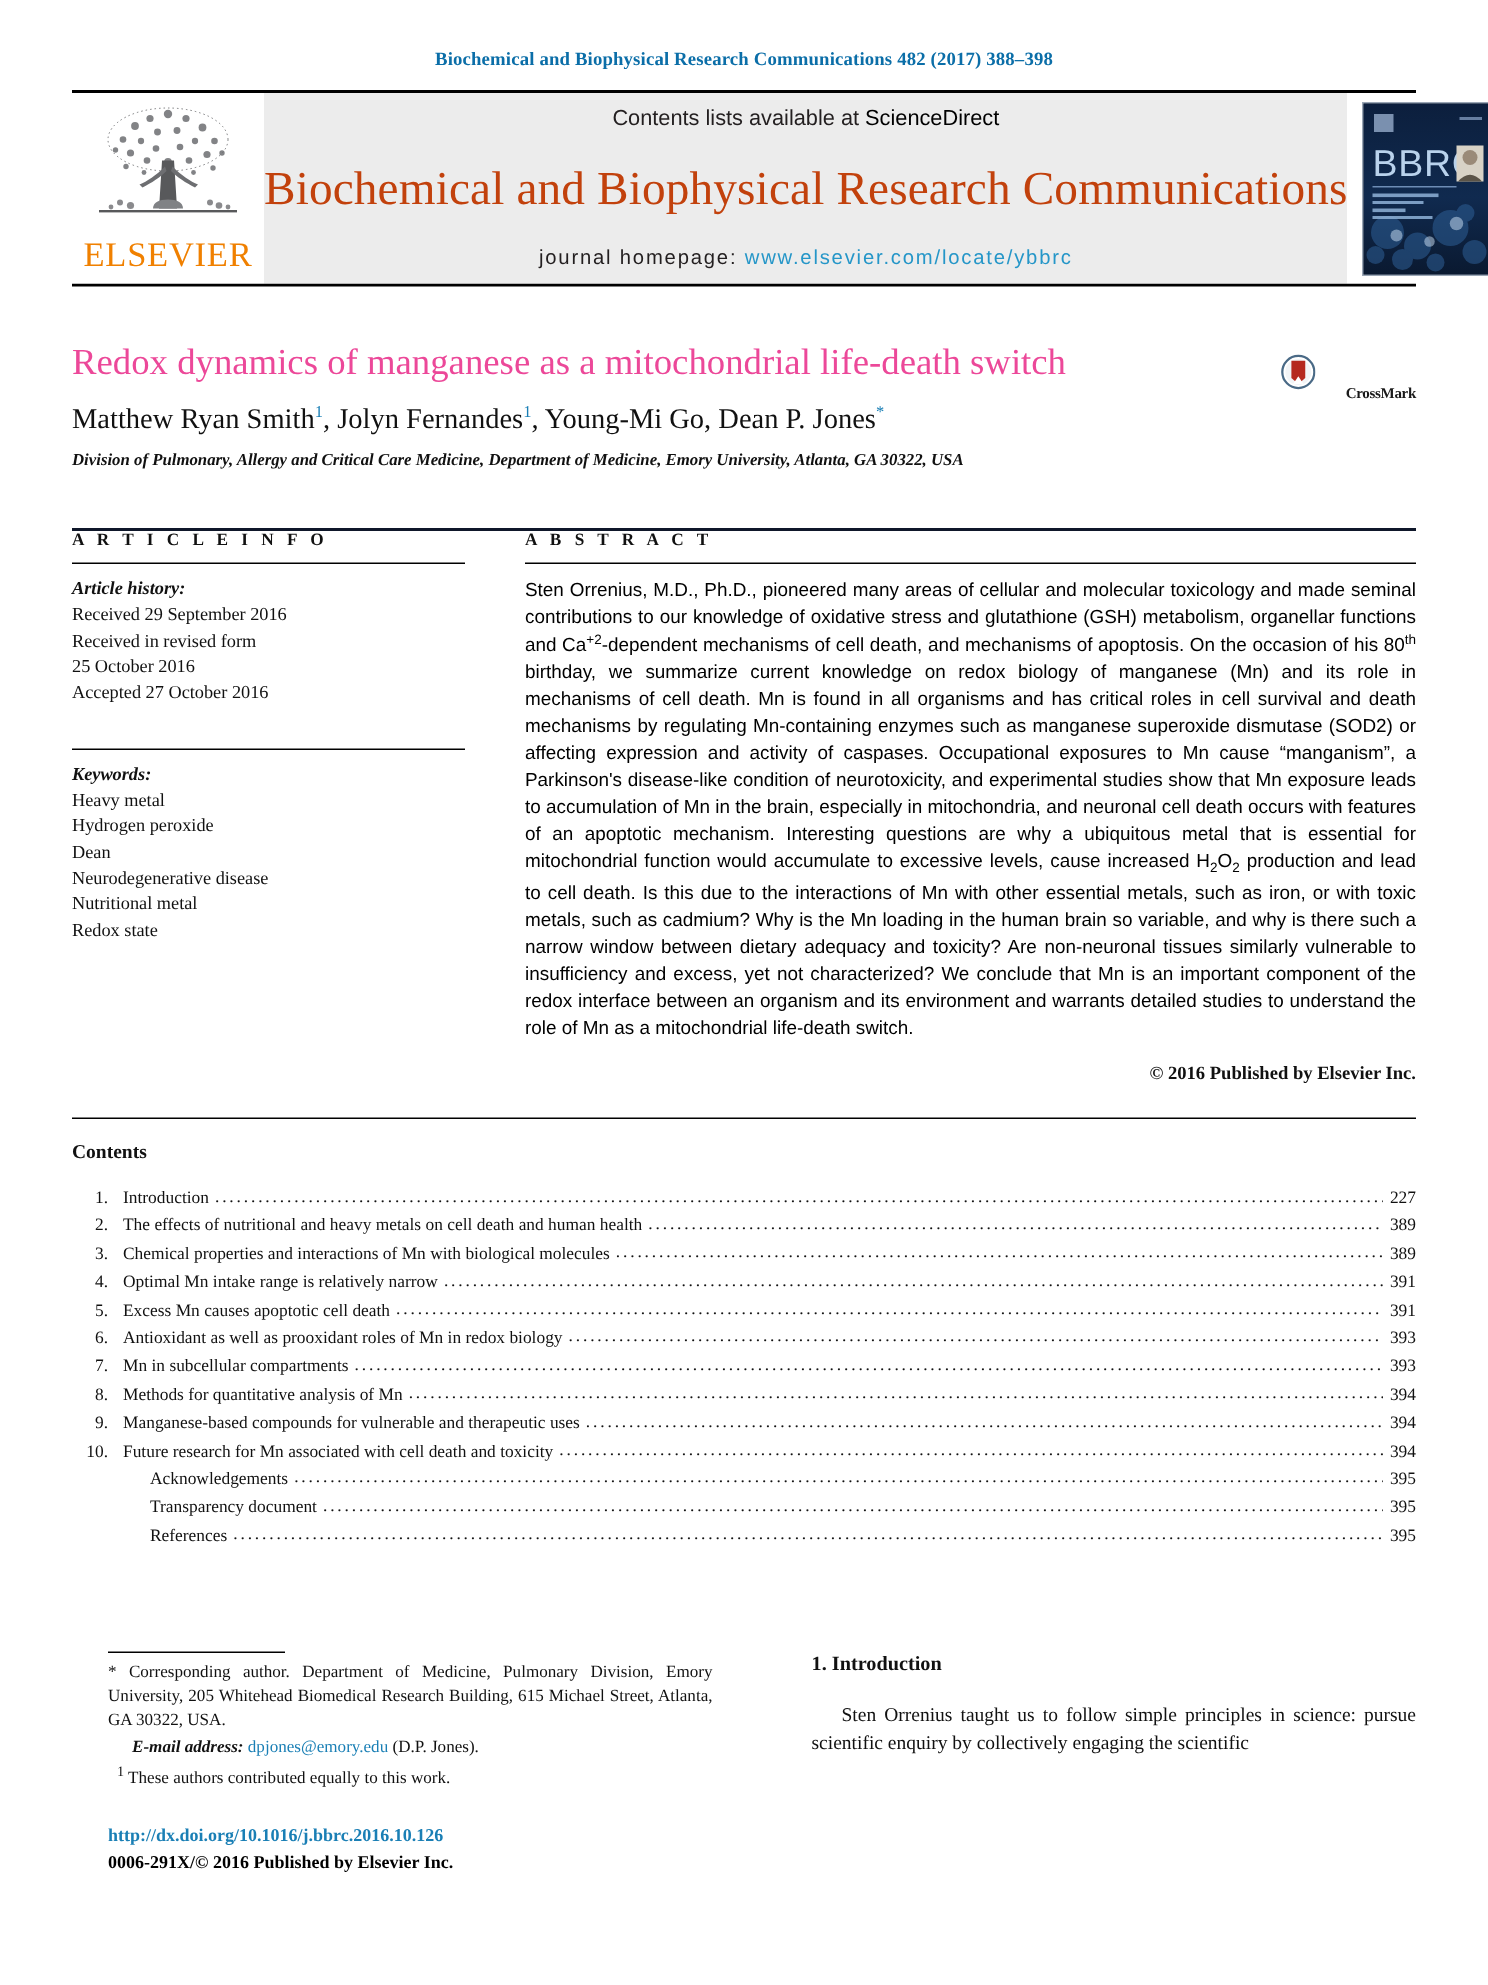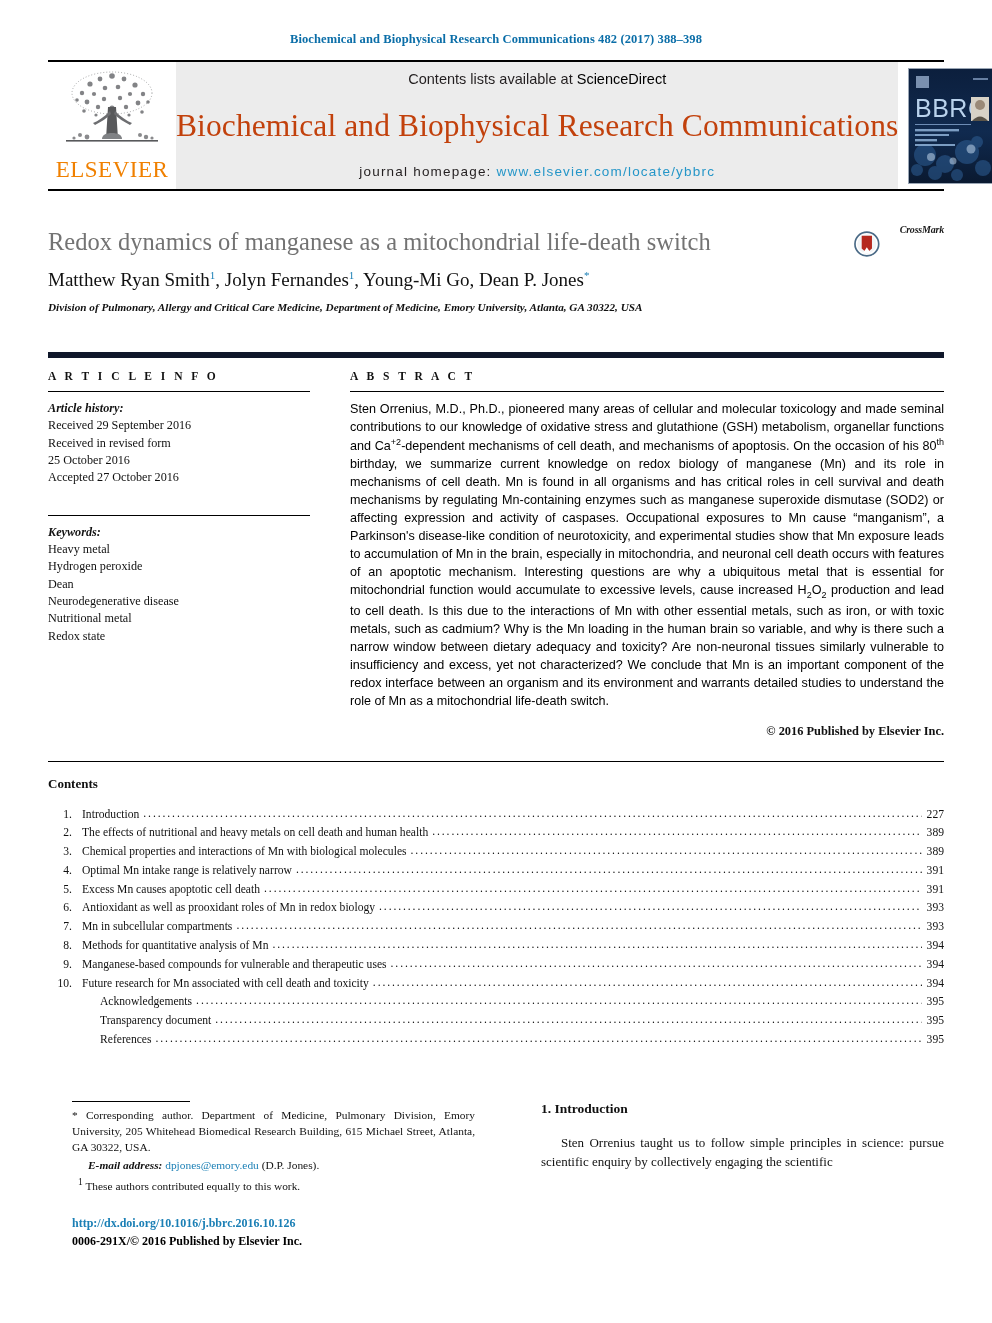--- a/index.html
+++ b/index.html
@@ -121,21 +121,21 @@
   
   .title-area {
     margin-top: 37px;
     position: relative;
     min-height: 98px;
   }
   .article-title {
     font-family: "Liberation Serif", serif;
     font-size: 24.5px;
     line-height: 1.15;
-    color: #737373;
+    color: #ec4899;
     max-width: 790px;
     margin: 0;
     font-weight: normal;
   }
   .authors {
     font-family: "Liberation Serif", serif;
     font-size: 19px;
     margin-top: 13px;
     color: #111;
   }
@@ -152,37 +152,36 @@
     color: #111;
     font-weight: bold;
   }
   .crossmark {
     position: absolute;
     right: 0;
     top: -4px;
     width: 90px;
     height: 44px;
     display: flex;
-    align-items: flex-start;
+    align-items: flex-end;
     gap: 20px;
-    font-style: italic;
   }
   .crossmark-word {
     font-family: "Liberation Serif", serif;
     font-size: 10px;
     font-weight: bold;
     color: #1a1a1a;
     letter-spacing: -0.2px;
   }
 
   
   .info-abstract {
     margin-top: 26px;
-    border-top: 6px solid #0f172a;
-    padding-top: 12px;
+    border-top: 2px solid #0f172a;
+    padding-top: 0;
     display: flex;
     gap: 40px;
   }
   .col-info {
     flex: 0 0 262px;
     width: 262px;
   }
   .col-abstract {
     flex: 1 1 auto;
   }

